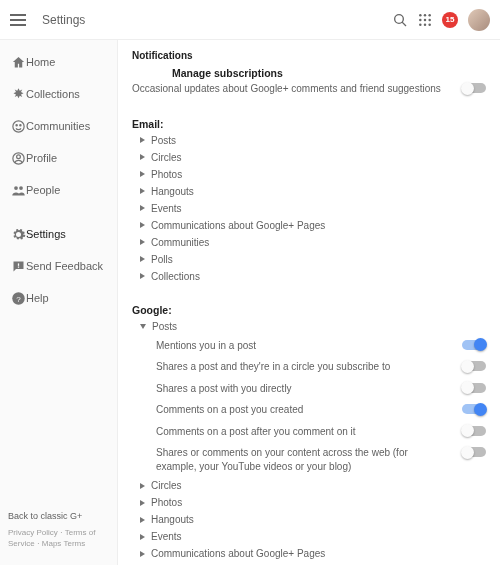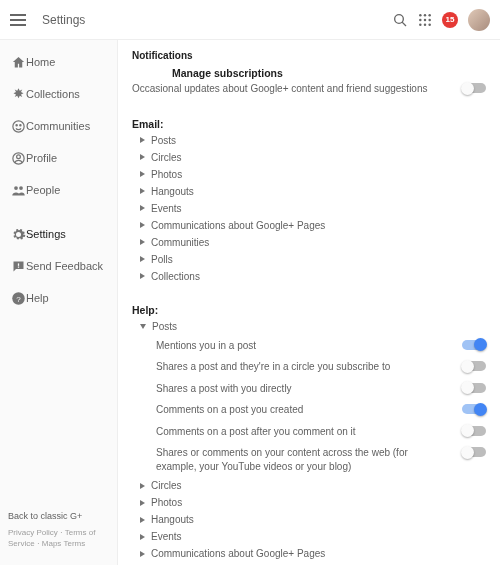--- a/index.html
+++ b/index.html
@@ -154,21 +154,21 @@
       </div>
       <div class="side-footer">
       <span class="back-link">Back to classic G+</span>
       <span>Privacy Policy · Terms of Service · Maps Terms</span>
     </div>
   </div>
   <div class="main">
     <h1>Notifications</h1>
     <div class="subhead">Manage subscriptions</div>
     <div class="row">
-      <div class="row-text">Occasional updates about Google+ content and friend suggestions</div>
+      <div class="row-text">Occasional updates about Google+ comments and friend suggestions</div>
       <div class="toggle">
           <div class="knob"></div>
         </div>
     </div>
     <div id="groups">
         <div class="group-label">Email:</div>
         <div class="tree-item">
           <span class="tri right"></span>
           <span>Posts</span>
         </div>
@@ -197,21 +197,21 @@
           <span>Communities</span>
         </div>
         <div class="tree-item">
           <span class="tri right"></span>
           <span>Polls</span>
         </div>
         <div class="tree-item">
           <span class="tri right"></span>
           <span>Collections</span>
         </div>
-        <div class="group-label">Help:</div>
+        <div class="group-label">Google:</div>
         <div class="tree-item expanded">
           <span class="tri down"></span>
           <span>Posts</span>
         </div>
         <div class="sub-list">
           <div class="sub-row">
             <div class="sub-text">Mentions you in a post</div>
             <div class="toggle on">
               <div class="knob"></div>
             </div>

